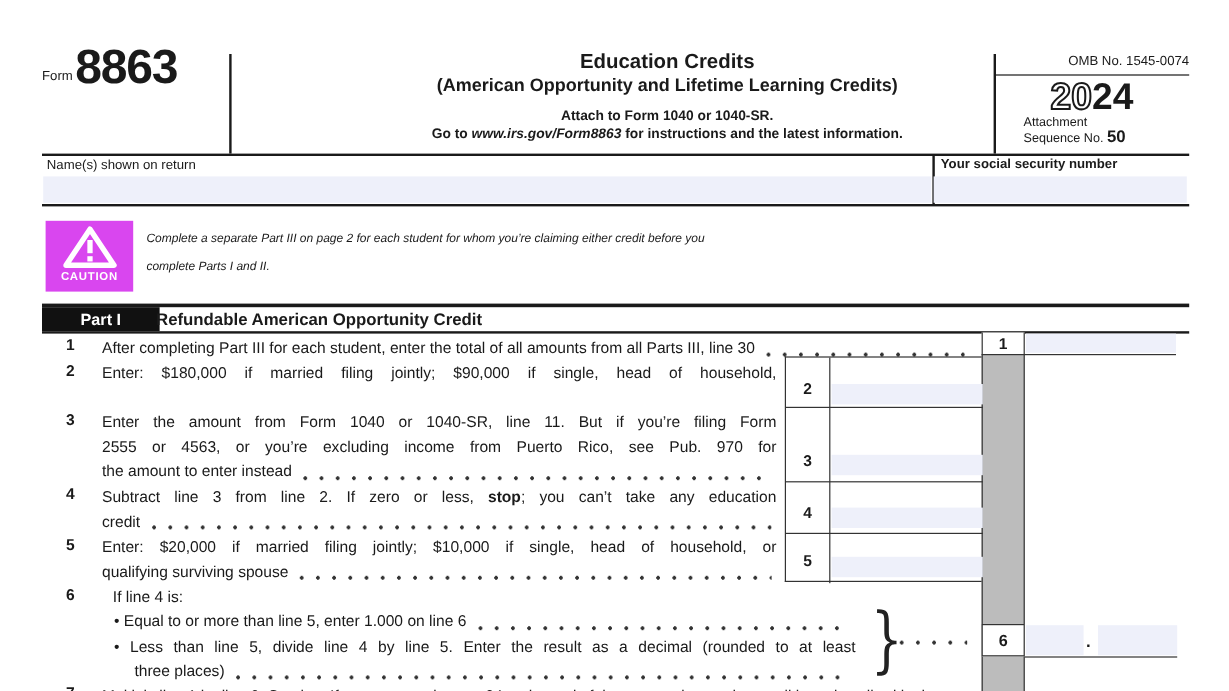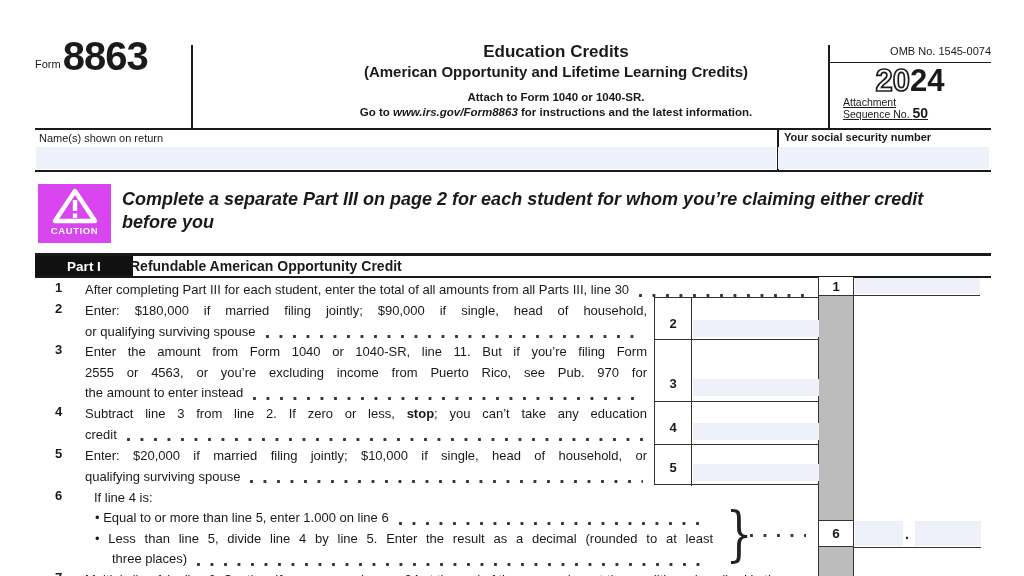--- a/index.html
+++ b/index.html
@@ -20,31 +20,31 @@
   .h-t2 { font-size:15px; font-weight:bold; margin-top:1px; }
   .h-t3 { font-size:11.5px; font-weight:bold; margin-top:11px;text-align:center; }
   .h-t4 { font-size:11.5px; font-weight:bold; margin-top:3px; }
   .h-url { font-style:italic; }
   .vline { width:1.5px; background:#1a1a1a; }
   .hrule { background:#1a1a1a; }
   .omb { font-size:11px; text-align:right; padding:3px 0 5px 0; border-bottom:1.5px solid #1a1a1a; }
   .year { text-align:center; font-size:31px; font-weight:bold; line-height:31px; margin-top:2px; }
   .y-out { color:#fff; -webkit-text-stroke:1.7px #1a1a1a; }
   .y-solid { color:#1a1a1a; }
-  .attach-blk { font-size:10.5px; line-height:11px; padding-left:14px; margin-top:1px;text-decoration:underline; }
+  .attach-blk { font-size:10.5px; line-height:11px; padding-left:24px; margin-top:1px; }
   .attach-no { font-size:14px; font-weight:bold; }
 
   
   .small-label { font-size:11px; }
   .field { background:#eef0fa; }
 
   
   .caution-box { background:#d946ef; display:flex; flex-direction:column; align-items:center; }
   .caution-word { color:#fff; font-size:9.5px; font-weight:bold; letter-spacing:0.6px; margin-top:0px; }
-  .caution-text { font-style:italic; font-size:18px; line-height:23px;font-weight:bold; }
+  .caution-text { font-style:italic; font-size:10px; line-height:23px; }
 
   
   .part-label { background:#111; color:#fff; font-weight:bold; font-size:13.5px;
     display:flex; align-items:center; justify-content:center; }
   .part-title { font-weight:bold; font-size:14px; }
 
   
   .num { position:absolute; font-weight:bold; font-size:13px; }
   .fl { position:absolute; font-size:13px; line-height:20.5px; }
   .j { text-align:justify; text-align-last:justify; }
@@ -107,20 +107,21 @@
   <div class="abs caution-box" style="left:38px; top:184px; width:73px; height:59px;">
     <svg width="50" height="38" viewBox="0 0 50 38" style="margin-top:3px;">
       <path d="M25 4 L45 34 L5 34 Z" fill="none" stroke="#fff" stroke-width="4.5" stroke-linejoin="round"></path>
       <rect x="22.8" y="13" width="4.4" height="11" fill="#fff"></rect>
       <rect x="22.8" y="26.5" width="4.4" height="4.4" fill="#fff"></rect>
     </svg>
     <div class="caution-word">CAUTION</div>
   </div>
   <div class="abs caution-text" style="left:122px; top:188px; width:860px;">
     <div>Complete a separate Part III on page 2 for each student for whom you’re claiming either credit before you</div>
+    <div>complete Parts I and II.</div>
   </div>
 
   <div class="abs hrule" style="left:35px; top:253px; width:956px; height:2.5px;"></div>
   <div class="abs part-label" style="left:35px; top:256px; width:98px; height:20px;">Part I</div>
   <div class="abs part-title" style="left:130px; top:258px;">Refundable American Opportunity Credit</div>
   <div class="abs hrule" style="left:35px; top:276px; width:956px; height:1.8px;"></div>
 
   <div class="gray-col" style="left:818px; top:295px; width:36px; height:281px;"></div>
 
   <div class="num" style="left:55px; top:280px;">1</div>
@@ -147,24 +148,20 @@
     <div class="num" style="left:0; top:122px; width:36px; text-align:center;">4</div>
     <div class="abs field" style="left:38px; top:125px; width:126px; height:17px;"></div>
 
     <div class="num" style="left:0; top:162px; width:36px; text-align:center;">5</div>
     <div class="abs field" style="left:38px; top:166px; width:126px; height:17px;"></div>
   </div>
 
   <div class="num" style="left:55px; top:301px;">2</div>
   <div class="fl" style="left:85px; top:301px; width:562px;">
     <div class="j">Enter: $180,000 if married filing jointly; $90,000 if single, head of household,</div>
-    <div class="lastline">
-        <span>or qualifying surviving spouse</span>
-        <span class="leader"></span>
-      </div>
   </div>
 
   <div class="num" style="left:55px; top:342px;">3</div>
   <div class="fl" style="left:85px; top:342px; width:562px;">
     <div class="j">Enter the amount from Form 1040 or 1040-SR, line 11. But if you’re filing Form</div>
     <div class="j">2555 or 4563, or you’re excluding income from Puerto Rico, see Pub. 970 for</div>
     <div class="lastline">
         <span>the amount to enter instead</span>
         <span class="leader"></span>
       </div>

